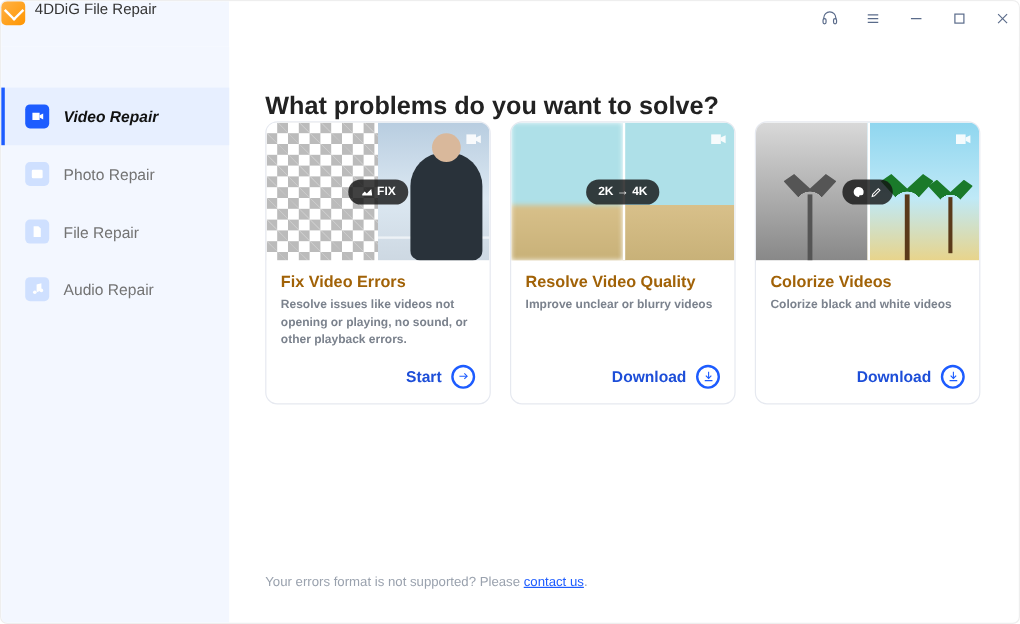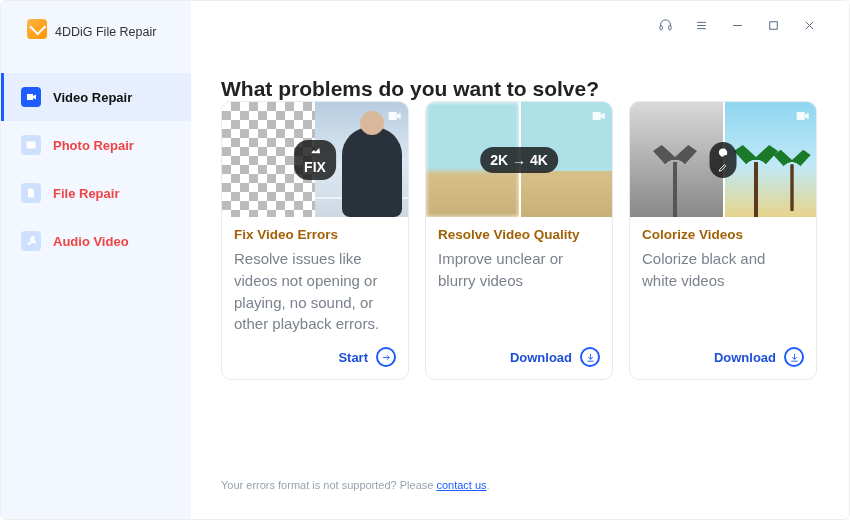--- a/index.html
+++ b/index.html
@@ -5,22 +5,22 @@
   * { box-sizing: border-box; margin: 0; padding: 0; }
   body {
     width: 850px; height: 520px;
     font-family: "Segoe UI", Arial, sans-serif;
     background: #fff; overflow: hidden;
     display: flex; flex-direction: column;
     border: 1px solid #eee; border-radius: 6px;
   }
   
   .titlebar {
-    height: 38px; display: flex; align-items: flex-end;
-    padding: 0 26px; gap: 8px; border-bottom: 0;
+    height: 38px; display: flex; align-items: flex-start;
+    padding: 0 0; gap: 8px; border-bottom: 0;
     background: linear-gradient(to right,#f3f7ff 0,#f3f7ff 190px,#fff 190px,#fff 100%);
   }
   .app-icon {
     width: 20px; height: 20px; border-radius: 4px;
     background: linear-gradient(135deg,#ffb347,#ff9500);
     position: relative;
   }
   .app-icon::after{
     content:""; position:absolute; inset:4px;
     border:2px solid #fff; border-top:none; border-left:none;
@@ -34,27 +34,26 @@
   }
   .titlebar-btn svg { width:15px; height:15px; stroke:#5a6b8a; stroke-width:1.6; fill:none; }
 
   
   .body { flex:1; display:flex; min-height:0; }
   .sidebar {
     width: 190px; background:#f3f7ff; padding-top: 34px;
   }
   .side-item {
     display:flex; align-items:center; gap:12px;
-    padding: 14px 20px; font-size: 13px; color:#ef4444;
+    padding: 14px 20px; font-size: 13px; color:#737373;
     cursor:pointer;
-    font-weight:bold;
   }
   .side-item.active {
     background:#e7efff; border-left:3px solid #1d5cff; padding-left:17px;
-    font-weight:600; color:#111;
+    font-weight:600; color:#111;font-style:italic;
   }
   .side-icon {
     width:20px; height:20px; border-radius:4px;
     background:#cfe0ff; display:flex; align-items:center; justify-content:center;
   }
   .side-icon svg{ width:12px; height:12px; fill:#fff; }
   .side-item.active .side-icon { background:#1d5cff; }
 
   .main {
     flex:1; padding: 38px 30px 0 30px; position:relative;
@@ -90,24 +89,23 @@
   }
   .c1 .person::before{
     content:""; position:absolute; top:-16px; left:50%; transform:translateX(-50%);
     width:24px; height:24px; background:#d9b89b; border-radius:50%;
   }
   .c1 .rail{
     position:absolute; left:0; right:0; bottom:18px; height:2px; background:#fff9;
   }
   .pill {
     position:absolute; left:50%; top:50%; transform:translate(-50%,-50%);
-    background:#111c; color:#fff; font-size:14px; font-weight:700;
+    background:#111c; color:#fff; font-size:10px; font-weight:700;
     padding:5px 10px; border-radius:14px; display:flex; align-items:center; gap:4px;
     white-space:nowrap;
-    flex-direction:column;
   }
   
   .c2 .left, .c2 .right {
     background:linear-gradient(#aee0e8 0,#aee0e8 60%,#d8c08a 60%,#c8b178);
   }
   .c2 .left { filter: blur(2px); }
   .divider{position:absolute;left:50%;top:0;bottom:0;width:2px;background:#fff;}
   
   .c3 .left { background:linear-gradient(#d9d9d9,#888); }
   .c3 .right { background:linear-gradient(#8fd6ef,#bfe9f7 55%,#e8d48b); }
@@ -115,21 +113,21 @@
   .palm::before{content:"";position:absolute;bottom:0;left:50%;width:4px;height:55px;background:#5a3a1a;transform:translateX(-50%);}
   .palm::after{content:"";position:absolute;top:8px;left:50%;transform:translateX(-50%);
     width:44px;height:30px;background:radial-gradient(circle at 50% 90%,transparent 35%,currentColor 36%);
     clip-path:polygon(50% 100%,0 20%,20% 0,50% 40%,80% 0,100% 20%);}
   .c3 .left .palm{color:#555;left:30px;} .c3 .left .palm::before{background:#555;}
   .c3 .right .palm{color:#1a7a2a;left:18px;}
   .c3 .right .palm2{left:54px;transform:scale(.85);}
 
   .card-body { padding: 10px 12px 4px 12px; flex:1; }
   .card-title { font-size:13.5px; font-weight:700; color:#a16207; margin-bottom:6px;}
-  .card-desc { font-size:15px; color:#7b828d; line-height:1.45; }
+  .card-desc { font-size:10px; color:#7b828d; line-height:1.45;font-weight:bold; }
   .card-action {
     display:flex; align-items:center; justify-content:flex-end; gap:8px;
     padding: 8px 12px 12px 12px; color:#1d4ed8; font-weight:600; font-size:13px;
     cursor:pointer;
   }
   .card-action .circ {
     width:20px;height:20px;border:2px solid #1d5cff;border-radius:50%;
     display:flex;align-items:center;justify-content:center;
   }
   .card-action .circ svg{width:11px;height:11px;stroke:#1d5cff;stroke-width:2;fill:none;}
@@ -211,21 +209,21 @@
       <span>File Repair</span>
     </div>
     <div class="side-item">
       <span class="side-icon">
         <svg viewBox="0 0 24 24">
             <circle cx="8" cy="17" r="3"></circle>
             <path d="M11 17V4l8-2v12"></path>
             <circle cx="19" cy="14" r="3"></circle>
           </svg>
       </span>
-      <span>Audio Video</span>
+      <span>Audio Repair</span>
     </div>
   </div>
 
   <div class="main">
     <h1>What problems do you want to solve?</h1>
 
     <div class="cards">
 
       <div class="card">
         <div class="card-img c1">

